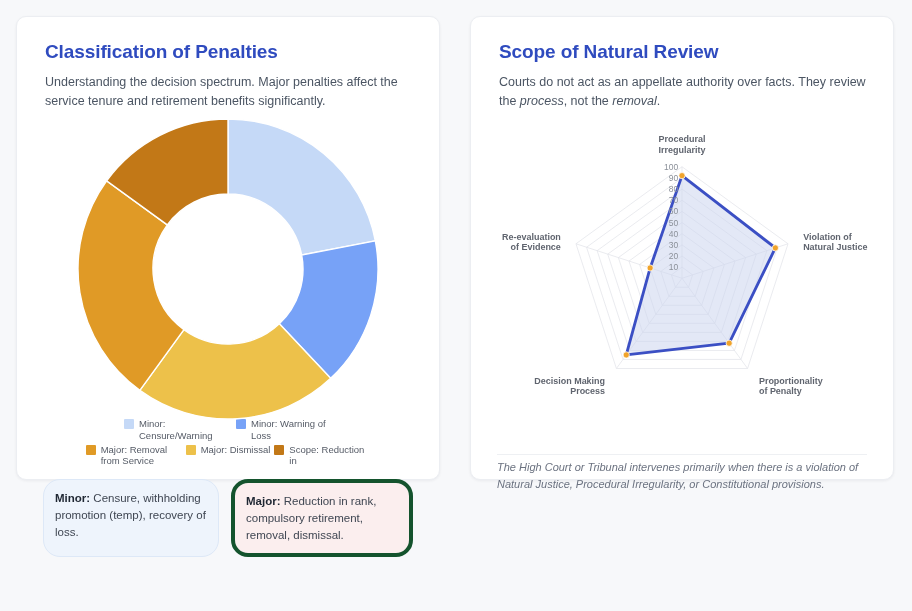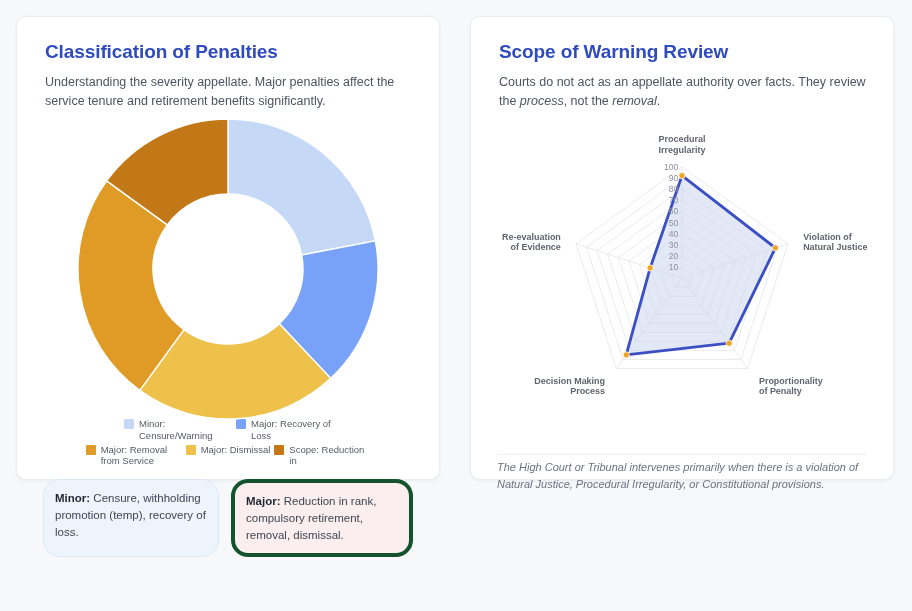--- a/index.html
+++ b/index.html
@@ -133,21 +133,21 @@
     padding-top: 4px;
   }
 </style>
 </head>
 <body>
 
 <div class="page">
 
   <div class="card card-left">
     <div class="card-title">Classification of Penalties</div>
-    <div class="card-sub">Understanding the severity appellate. Major penalties affect the service tenure and retirement benefits significantly.</div>
+    <div class="card-sub">Understanding the decision spectrum. Major penalties affect the service tenure and retirement benefits significantly.</div>
 
     <div class="donut-wrap">
       <svg class="donut-svg" width="306" height="306" viewBox="0 0 306 306">
         <g id="donut-segments">
             <path d="M 153 3 A 150 150 0 0 1 300.3430876093033 124.8928028121413 L 226.67154380465166 138.94640140607066 A 75 75 0 0 0 153 78 Z" fill="#c5d9f7" stroke="#ffffff" stroke-width="1.4"></path>
             <path d="M 300.3430876093033 124.8928028121413 A 150 150 0 0 1 255.6820658893033 262.3452941132117 L 204.34103294465166 207.67264705660585 A 75 75 0 0 0 226.67154380465166 138.94640140607066 Z" fill="#77a2f7" stroke="#ffffff" stroke-width="1.4"></path>
             <path d="M 255.6820658893033 262.3452941132117 A 150 150 0 0 1 64.83221215612905 274.3525491562421 L 108.91610607806453 213.67627457812105 A 75 75 0 0 0 204.34103294465166 207.67264705660585 Z" fill="#edc14a" stroke="#ffffff" stroke-width="1.4"></path>
             <path d="M 64.83221215612905 274.3525491562421 A 150 150 0 0 1 31.647450843757866 64.83221215612905 L 92.32372542187893 108.91610607806453 A 75 75 0 0 0 108.91610607806453 213.67627457812105 Z" fill="#e09a26" stroke="#ffffff" stroke-width="1.4"></path>
             <path d="M 31.647450843757866 64.83221215612905 A 150 150 0 0 1 152.99999999999997 3 L 153 78 A 75 75 0 0 0 92.32372542187893 108.91610607806453 Z" fill="#c27817" stroke="#ffffff" stroke-width="1.4"></path>
           </g>
@@ -155,21 +155,21 @@
     </div>
 
     <div class="legend" id="donut-legend">
         <div style="display: flex; width: 100%; justify-content: center; gap: 16px; margin-top: 0px;">
           <div class="legend-item">
             <span class="legend-swatch" style="background: rgb(197, 217, 247);"></span>
             <span class="legend-label">Minor: Censure/Warning</span>
           </div>
           <div class="legend-item">
             <span class="legend-swatch" style="background: rgb(119, 162, 247);"></span>
-            <span class="legend-label">Major: Recovery of Loss</span>
+            <span class="legend-label">Minor: Warning of Loss</span>
           </div>
         </div>
         <div style="display: flex; width: 100%; justify-content: center; gap: 4px; margin-top: 2px;">
           <div class="legend-item">
             <span class="legend-swatch" style="background: rgb(224, 154, 38);"></span>
             <span class="legend-label">Major: Removal from Service</span>
           </div>
           <div class="legend-item">
             <span class="legend-swatch" style="background: rgb(237, 193, 74);"></span>
             <span class="legend-label">Major: Dismissal</span>
@@ -185,21 +185,21 @@
       <div class="note note-minor">
         <b>Minor:</b><span> Censure, withholding promotion (temp), recovery of loss.</span>
       </div>
       <div class="note note-major">
         <b>Major:</b><span> Reduction in rank, compulsory retirement, removal, dismissal.</span>
       </div>
     </div>
   </div>
 
   <div class="card card-right">
-    <div class="card-title">Scope of Warning Review</div>
+    <div class="card-title">Scope of Natural Review</div>
     <div class="card-sub">
       <span>Courts do not act as an appellate authority over facts. They review the </span><em>process</em><span>, not the </span><em>removal</em><span>.</span>
     </div>
 
     <div class="radar-wrap">
       <svg class="radar-svg" width="400" height="330" viewBox="0 0 400 330">
         <g id="radar-grid">
             <polygon points="200.0,148.2 211.2,156.4 206.9,169.5 193.1,169.5 188.8,156.4" fill="none" stroke="#e3e5ea" stroke-width="0.8"></polygon>
             <polygon points="200.0,136.4 222.4,152.7 213.9,179.1 186.1,179.1 177.6,152.7" fill="none" stroke="#e3e5ea" stroke-width="0.8"></polygon>
             <polygon points="200.0,124.6 233.7,149.1 220.8,188.6 179.2,188.6 166.3,149.1" fill="none" stroke="#e3e5ea" stroke-width="0.8"></polygon>

